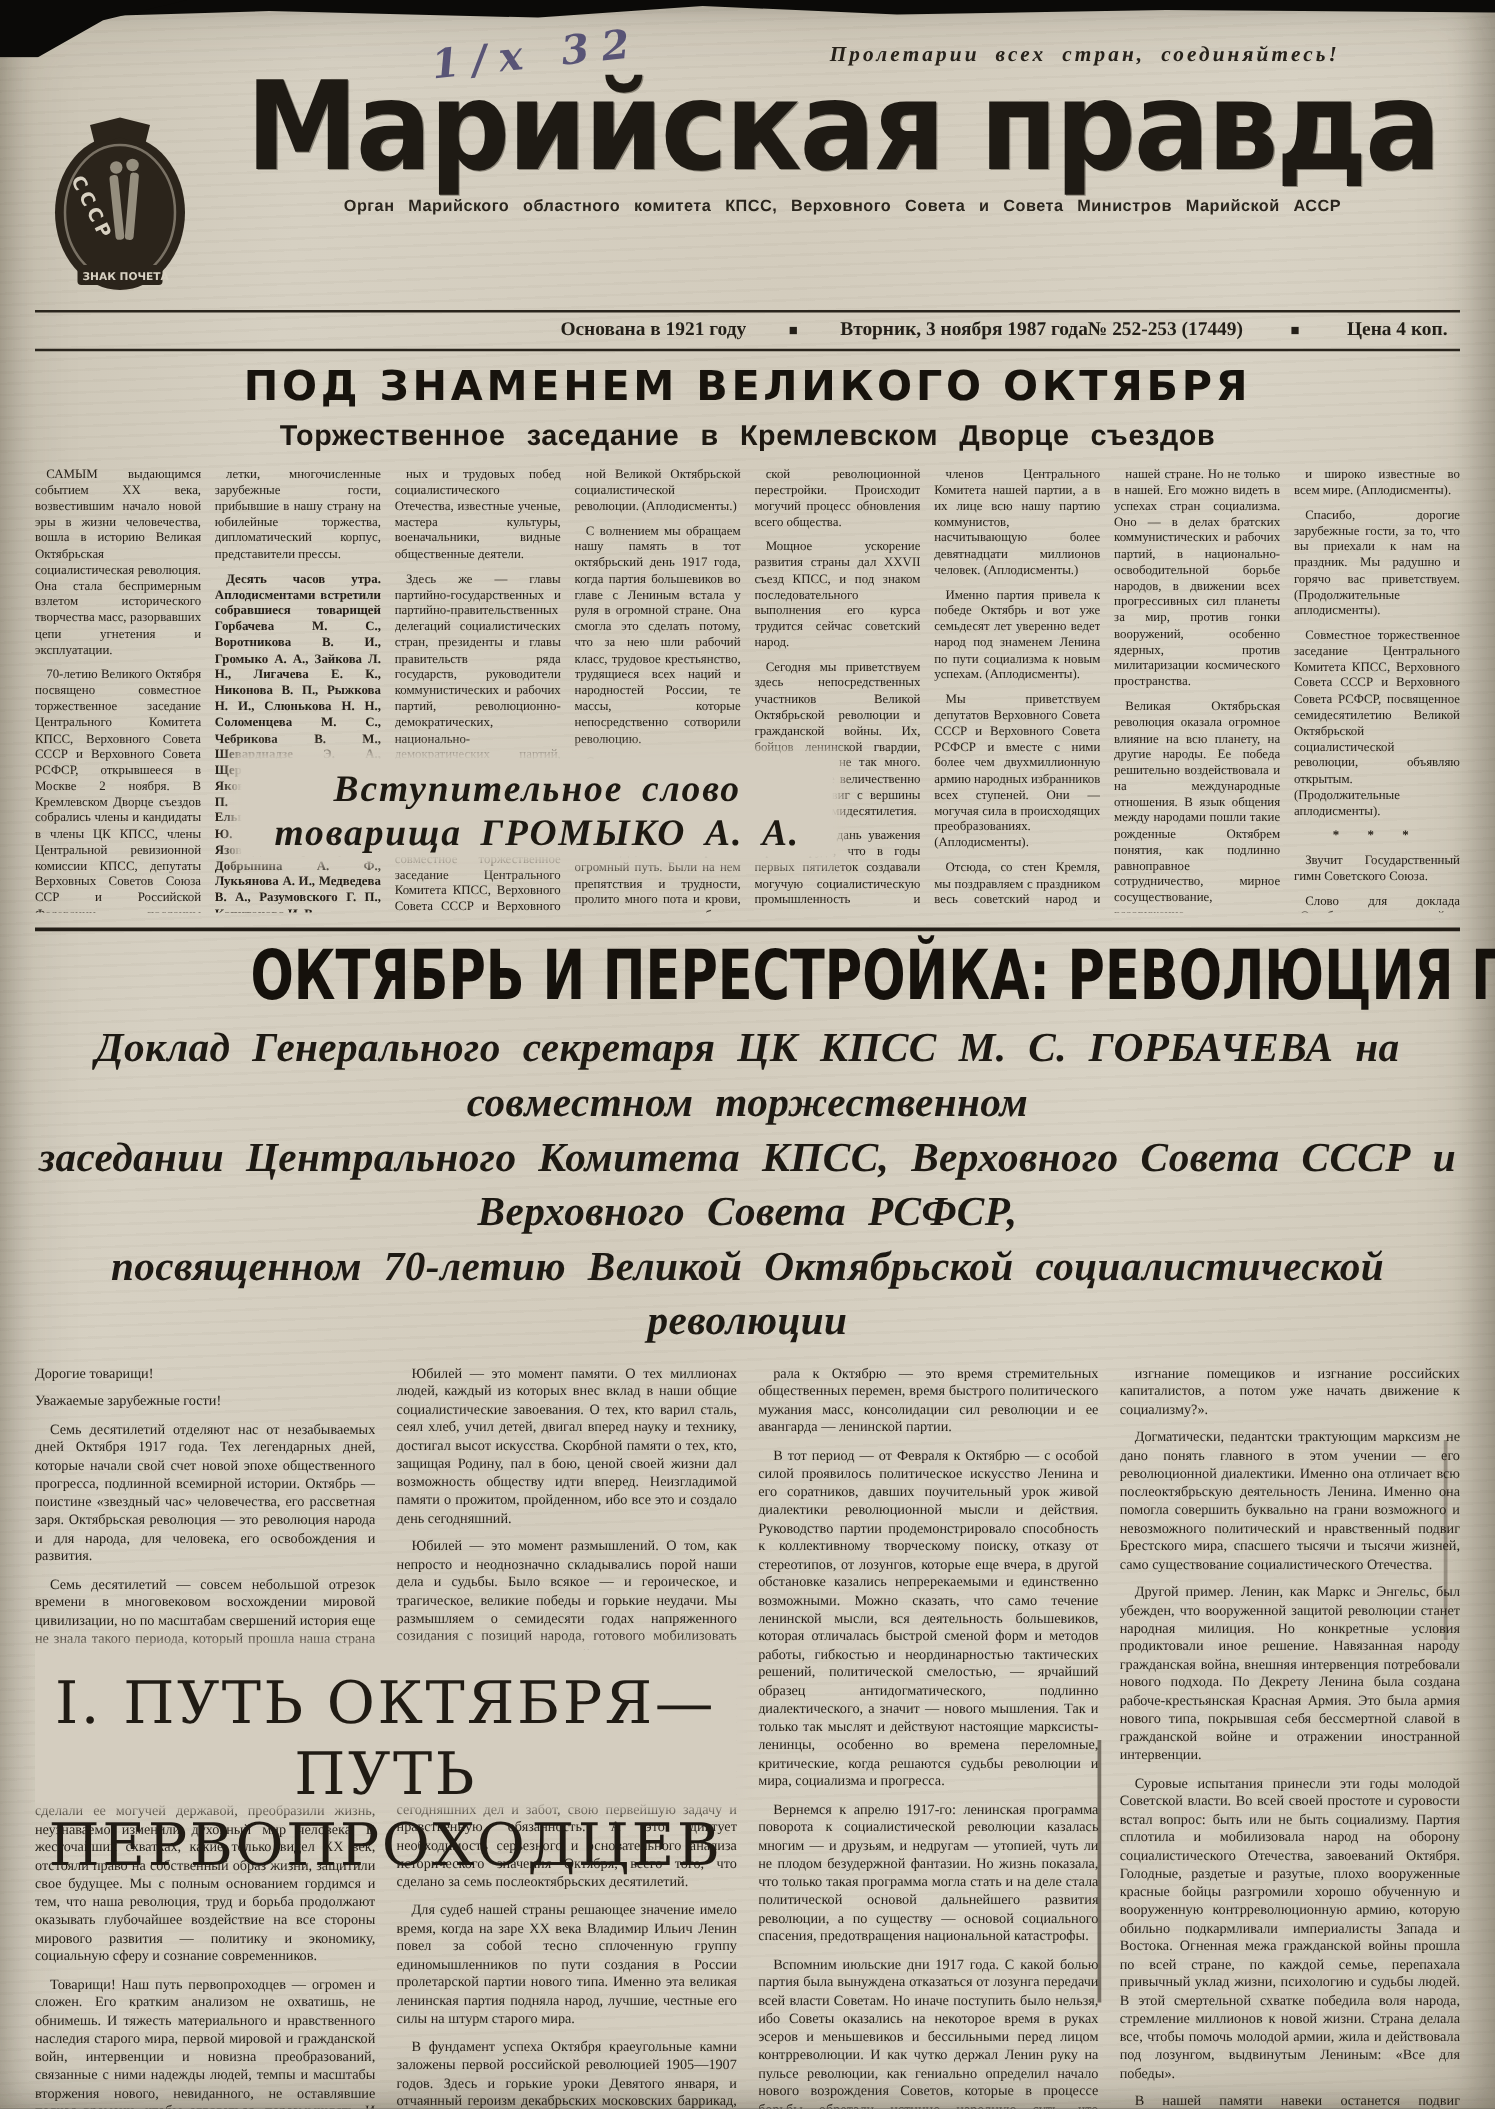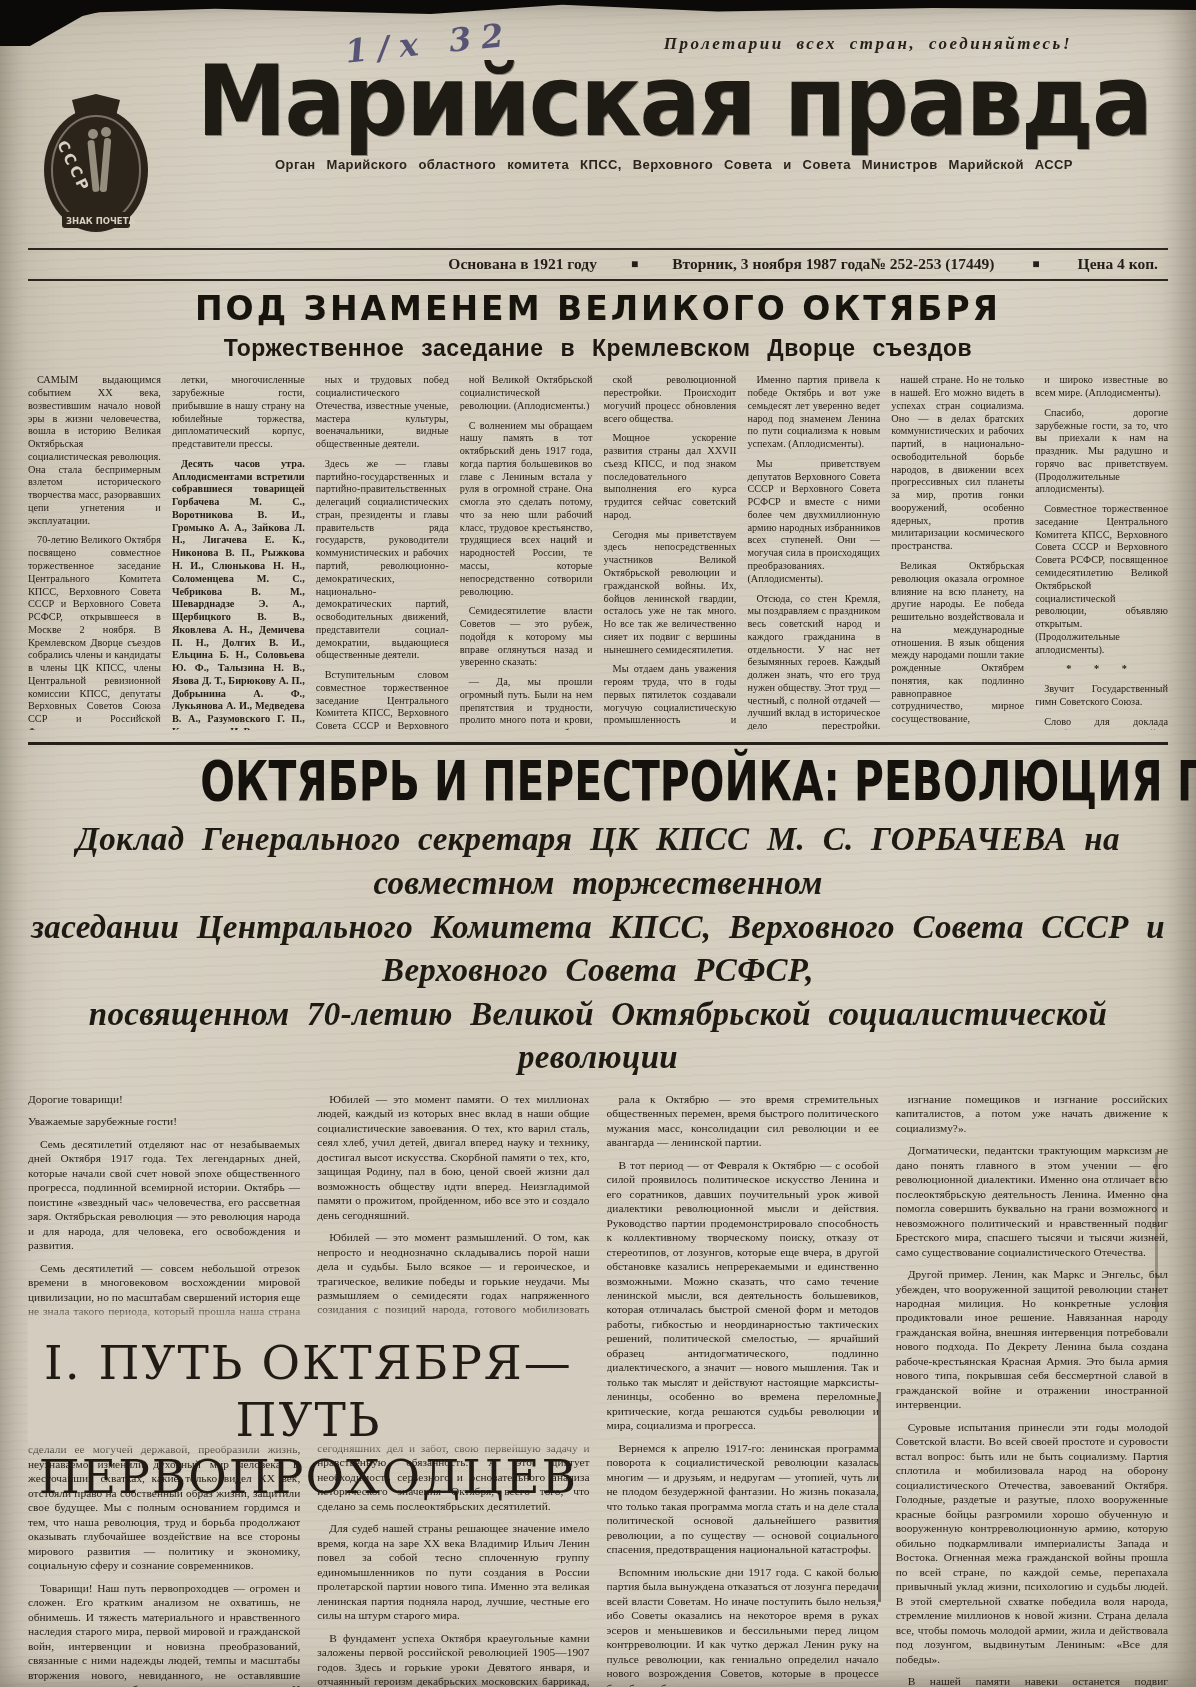--- a/index.html
+++ b/index.html
@@ -153,20 +153,24 @@
       <span>№ 252-253 (17449)</span>
       <span class="sq">■</span>
       <span>Цена 4 коп.</span>
     </div>
   </div>
 
   <section class="article1">
     <h2 class="headline1">ПОД ЗНАМЕНЕМ ВЕЛИКОГО ОКТЯБРЯ</h2>
     <h3 class="subhead">Торжественное заседание в Кремлевском Дворце съездов</h3>
     <div class="cols cols-8" id="a1cols">
+      <div class="intro-heading">
+        <div>Вступительное слово</div>
+        <div>товарища ГРОМЫКО А. А.</div>
+      </div>
     <div class="col">
           <p>САМЫМ выдающимся событием XX века, возвестившим начало новой эры в жизни человечества, вошла в историю Великая Октябрьская социалистическая революция. Она стала беспримерным взлетом исторического творчества масс, разорвавших цепи угнетения и эксплуатации.</p>
           <p>70-летию Великого Октября посвящено совместное торжественное заседание Центрального Комитета КПСС, Верховного Совета СССР и Верховного Совета РСФСР, открывшееся в Москве 2 ноября. В Кремлевском Дворце съездов собрались члены и кандидаты в члены ЦК КПСС, члены Центральной ревизионной комиссии КПСС, депутаты Верховных Советов Союза ССР и Российской Федерации, посланцы профсоюзов и комсомола, ветераны партии, участники гражданской и Великой Отечественной войн, ударники двенадцатой пяти-</p>
         </div>
         <div class="col">
           <p>летки, многочисленные зарубежные гости, прибывшие в нашу страну на юбилейные торжества, дипломатический корпус, представители прессы.</p>
           <p class="bold">Десять часов утра. Аплодисментами встретили собравшиеся товарищей Горбачева М. С., Воротникова В. И., Громыко А. А., Зайкова Л. Н., Лигачева Е. К., Никонова В. П., Рыжкова Н. И., Слюнькова Н. Н., Соломенцева М. С., Чебрикова В. М., Шеварднадзе Э. А., Щербицкого В. В., Яковлева А. Н., Демичева П. Н., Долгих В. И., Ельцина Б. Н., Соловьева Ю. Ф., Талызина Н. В., Язова Д. Т., Бирюкову А. П., Добрынина А. Ф., Лукьянова А. И., Медведева В. А., Разумовского Г. П., Капитонова И. В.</p>
         </div>
         <div class="col">
           <p>ных и трудовых побед социалистического Отечества, известные ученые, мастера культуры, военачальники, видные общественные деятели.</p>
@@ -179,20 +183,21 @@
           <p>Семидесятилетие власти Советов — это рубеж, подойдя к которому мы вправе оглянуться назад и уверенно сказать:</p>
           <p>— Да, мы прошли огромный путь. Были на нем препятствия и трудности, пролито много пота и крови, но наш народ все переборол, все преодолел.</p>
         </div>
         <div class="col">
           <p>ской революционной перестройки. Происходит могучий процесс обновления всего общества.</p>
           <p>Мощное ускорение развития страны дал XXVII съезд КПСС, и под знаком последовательного выполнения его курса трудится сейчас советский народ.</p>
           <p>Сегодня мы приветствуем здесь непосредственных участников Великой Октябрьской революции и гражданской войны. Их, бойцов ленинской гвардии, осталось уже не так много. Но все так же величественно сияет их подвиг с вершины нынешнего семидесятилетия.</p>
           <p>Мы отдаем дань уважения героям труда, что в годы первых пятилеток создавали могучую социалистическую промышленность и социалистическое сельское хозяйство.</p>
         </div>
         <div class="col">
+          <p>членов Центрального Комитета нашей партии, а в их лице всю нашу партию коммунистов, насчитывающую более девятнадцати миллионов человек. (Аплодисменты.)</p>
           <p>Именно партия привела к победе Октябрь и вот уже семьдесят лет уверенно ведет народ под знаменем Ленина по пути социализма к новым успехам. (Аплодисменты).</p>
           <p>Мы приветствуем депутатов Верховного Совета СССР и Верховного Совета РСФСР и вместе с ними более чем двухмиллионную армию народных избранников всех ступеней. Они — могучая сила в происходящих преобразованиях. (Аплодисменты).</p>
           <p>Отсюда, со стен Кремля, мы поздравляем с праздником весь советский народ и каждого гражданина в отдельности. У нас нет безымянных героев. Каждый должен знать, что его труд нужен обществу. Этот труд — честный, с полной отдачей — лучший вклад в историческое дело перестройки. (Аплодисменты).</p>
         </div>
         <div class="col">
           <p>нашей стране. Но не только в нашей. Его можно видеть в успехах стран социализма. Оно — в делах братских коммунистических и рабочих партий, в национально-освободительной борьбе народов, в движении всех прогрессивных сил планеты за мир, против гонки вооружений, особенно ядерных, против милитаризации космического пространства.</p>
           <p>Великая Октябрьская революция оказала огромное влияние на всю планету, на другие народы. Ее победа решительно воздействовала и на международные отношения. В язык общения между народами пошли такие рожденные Октябрем понятия, как подлинно равноправное сотрудничество, мирное сосуществование, разоружение.</p>
         </div>
         <div class="col">
           <p>и широко известные во всем мире. (Аплодисменты).</p>

